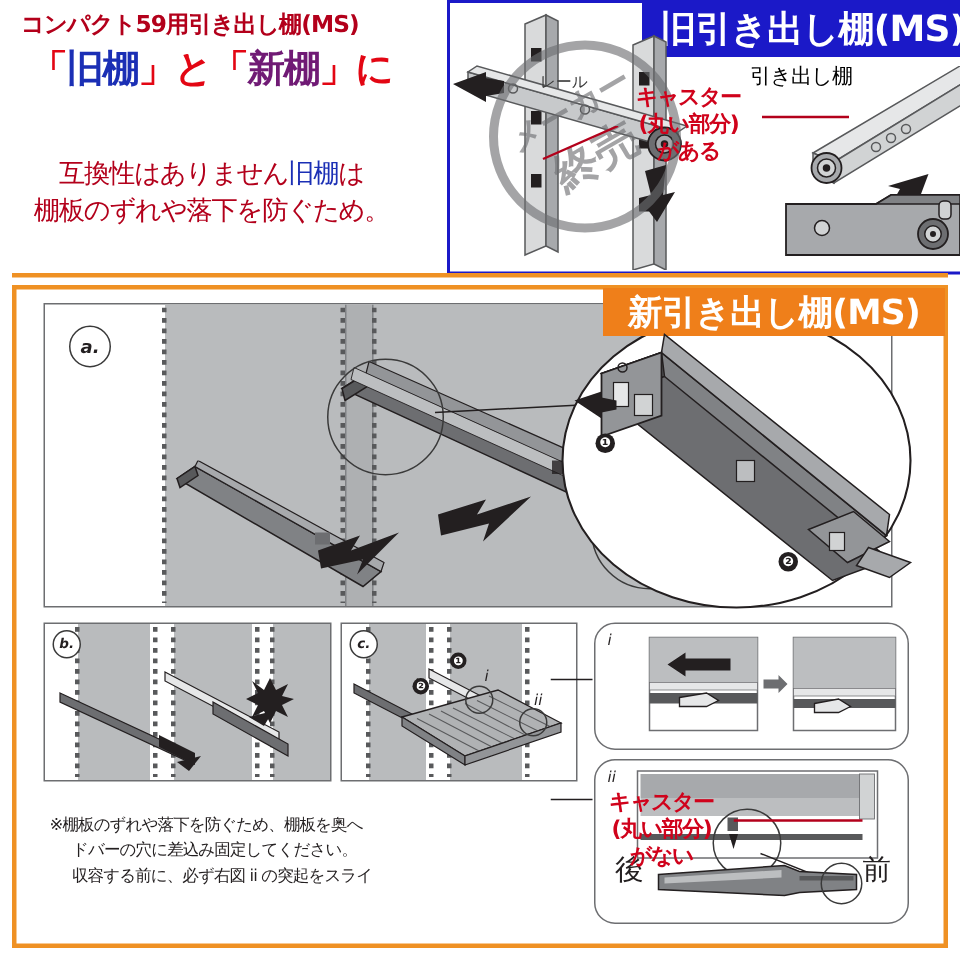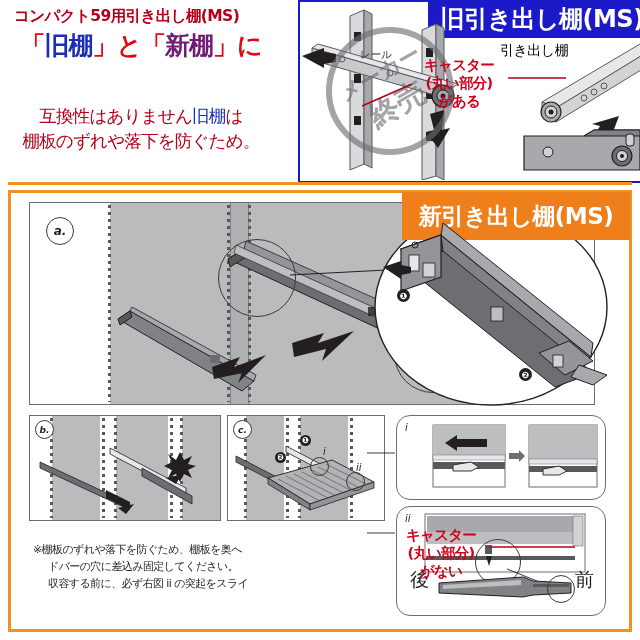--- a/index.html
+++ b/index.html
@@ -67,21 +67,21 @@
   .divider{position:absolute;left:8px;top:182px;width:624px;height:3px;background:#ef9124;}
 
   
   .lower-frame{
     position:absolute;left:8px;top:190px;width:624px;height:442px;
     border:3px solid #ef9124;box-sizing:border-box;background:#fff;
   }
 
   
   .hdr-orange{
-    position:absolute;right:-1px;top:-1px;height:48px;width:228px;
+    position:absolute;right:-1px;top:-1px;height:32px;width:228px;
     background:#ef7f1a;color:#fff;font-size:23px;font-weight:bold;
     letter-spacing:-0.5px;display:flex;align-items:center;justify-content:center;
     box-sizing:border-box;white-space:nowrap;z-index:6;
   }
   .lbl-caster-nai{
     position:absolute;left:374px;top:333px;width:112px;text-align:center;
     font-size:14.5px;font-weight:bold;color:#d0021b;line-height:1.25;
     letter-spacing:-0.8px;z-index:7;
   }
 

